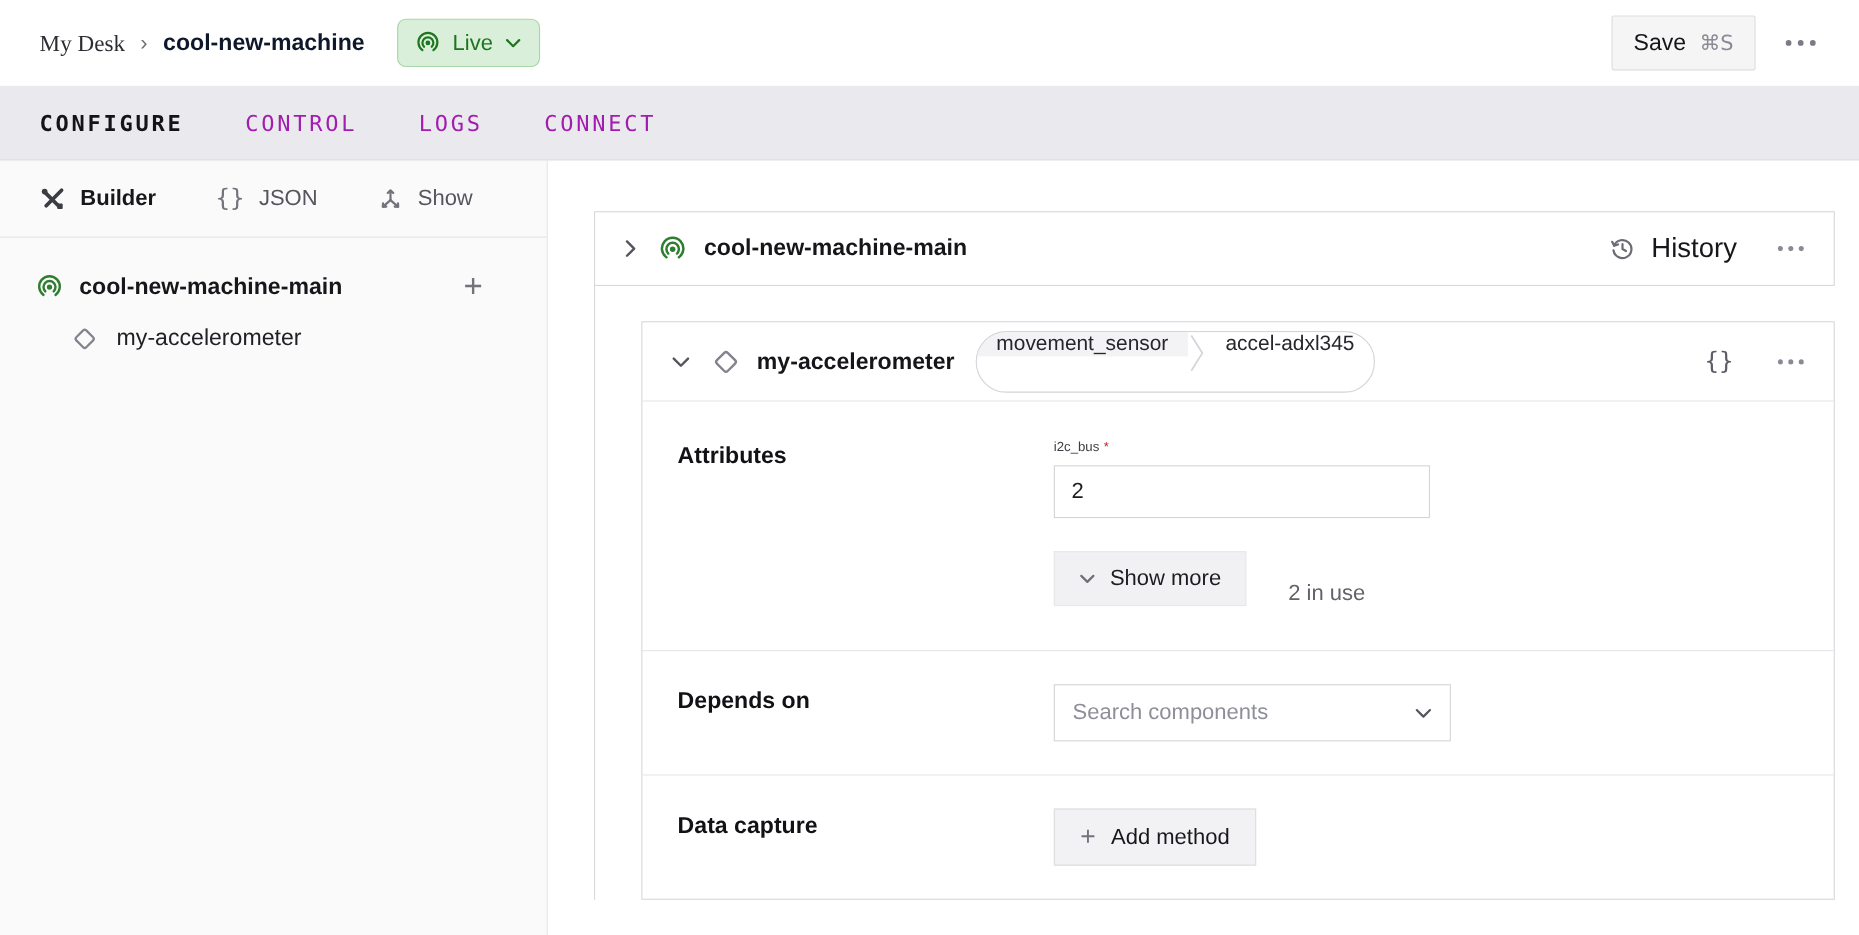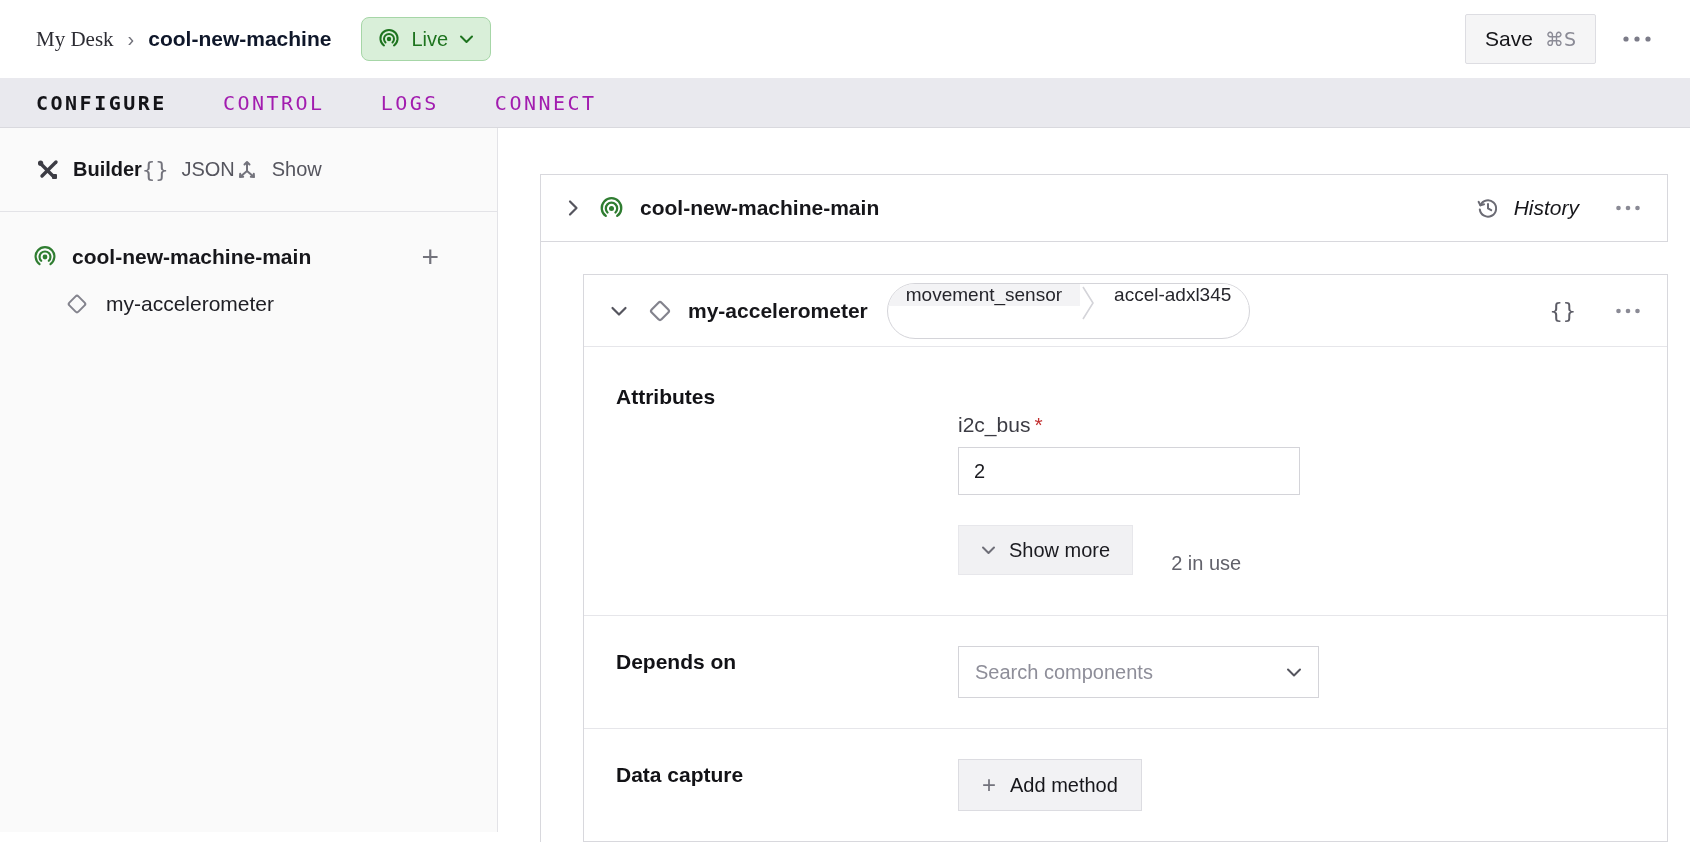--- a/index.html
+++ b/index.html
@@ -23,70 +23,70 @@
   .save-btn {
     display:flex; align-items:center; gap:12px; height:50px; padding:0 19px;
     background:#f5f5f6; border:1px solid #dddde2; border-radius:2px; cursor:pointer;
     font-family:"Liberation Sans", sans-serif;
   }
   .save-label { font-size:21px; color:#151519; }
   .save-kbd { font-size:19px; color:#8b8b96; font-family:"DejaVu Sans", sans-serif; }
   .dots-btn { border:none; background:transparent; margin-left:26px; cursor:pointer; display:flex; align-items:center; }
   
   .tabbar {
-    height:50px; background:#e9e9ee; border-bottom:1px solid #d9d9de;
+    height:68px; background:#e9e9ee; border-bottom:1px solid #d9d9de;
     display:flex; align-items:center; padding:0 36px; gap:56px;
   }
   .tab {
     font-family:"DejaVu Sans Mono", monospace; font-size:20px; letter-spacing:2.5px;
     color:#a21caf; background:transparent; border:none; cursor:pointer; padding:6px 0;
   }
   .tab.active { font-weight:bold; color:#141418; }
   
   .body { display:flex; height:704px; }
   .sidebar { width:498px; background:#fafafa; border-right:1px solid #e3e3e7; flex-shrink:0; }
   .side-toolbar {
-    height:84px; border-bottom:1px solid #e3e3e7; display:flex; align-items:center;
-    padding:0 36px; 
+    height:70px; border-bottom:1px solid #e3e3e7; display:flex; align-items:center;
+    padding:0 36px; gap:54px;
   }
   .view-btn { display:flex; align-items:center; gap:13px; background:transparent; border:none; cursor:pointer; font-family:"Liberation Sans", sans-serif; }
   .view-label { font-size:20px; color:#55555e; }
   .view-btn.active .view-label { font-weight:bold; color:#17171b; }
   .tree { padding-top:22px; }
   .tree-root-row { display:flex; align-items:center; gap:15px; height:46px; padding:0 58px 0 33px; cursor:pointer; }
   .tree-root-label { font-size:21px; font-weight:bold; color:#17171b; }
   .tree-plus { margin-left:auto; background:transparent; border:none; cursor:pointer; font-size:30px; font-weight:200; color:#73737c; line-height:1; }
   .tree-child-row { display:flex; align-items:center; gap:17px; height:48px; padding-left:65px; cursor:pointer; }
   .tree-child-label { font-size:21px; color:#202026; }
   
   .main { flex:1; padding:46px 22px 0 42px; background:#fff; }
   .card { background:#fff; border:1px solid #d8d8dd; }
   .machine-card { height:68px; display:flex; align-items:center; padding:0 26px 0 22px; gap:16px; }
   .machine-title { font-size:21px; font-weight:bold; color:#16161a; }
   .icon-btn { background:transparent; border:none; cursor:pointer; display:flex; align-items:center; padding:4px; }
   .history-btn { margin-left:auto; display:flex; align-items:center; gap:14px; background:transparent; border:none; cursor:pointer; }
-  .history-label { font-size:21px; color:#17171b; font-family:"Liberation Sans", sans-serif;font-style:italic; }
+  .history-label { font-size:25px; color:#17171b; font-family:"Liberation Sans", sans-serif; }
   .machine-card .dots-btn { margin-left:20px; }
   .component-wrap { position:relative; margin-top:32px; }
   .connector { position:absolute; left:0; top:-32px; bottom:0; width:1px; background:#d8d8dd; }
   .component-card { margin-left:43px; }
   .comp-header { height:72px; border-bottom:1px solid #e6e6ea; display:flex; align-items:center; padding:0 26px 0 22px; gap:15px; }
   .comp-title { font-size:21px; font-weight:bold; color:#16161a; margin-right:4px; }
   .tag-pill { display:flex; align-items:flex-start; height:56px; border:1px solid #d4d4d9; border-radius:999px; overflow:hidden; cursor:pointer; }
   .tag-seg { display:flex; align-items:center; padding:0 18px; font-size:19px; color:#26262c; }
   .tag-seg.first { background:#f3f3f5; }
   .tag-seg.second { background:#fff; }
   .tag-div { display:flex; align-items:center; background:#fff; }
   .braces-btn { margin-left:auto; background:transparent; border:none; cursor:pointer; font-size:22px; color:#5c5c66; font-family:"DejaVu Sans Mono", monospace; }
   .comp-header .dots-btn { margin-left:24px; }
   .section { display:grid; grid-template-columns:342px 1fr; padding:30px 26px 30px 32px; border-bottom:1px solid #e6e6ea; }
   .section:last-child { border-bottom:none; }
   .section-label { font-size:21px; font-weight:bold; color:#121216; padding-top:4px; }
   .attr-section { padding-top:34px; padding-bottom:40px; }
-  .field-label { font-size:21px; color:#3c3c44; margin-bottom:10px;margin-top:32px; }
+  .field-label { font-size:12px; color:#3c3c44; margin-bottom:10px; }
   .req { color:#c22f2f; margin-left:4px; }
   .text-input {
     width:342px; height:48px; border:1px solid #d4d4d9; background:#fff; padding:0 15px;
     font-size:20px; color:#1c1c21; font-family:"Liberation Sans", sans-serif; outline:none;
   }
   .showmore-row { margin-top:30px; display:flex; align-items:flex-end; gap:38px; }
   .showmore-btn {
     height:50px; padding:0 22px; display:flex; align-items:center; gap:13px;
     background:#f1f1f3; border:1px solid #e7e7eb; cursor:pointer; font-family:"Liberation Sans", sans-serif;
   }

